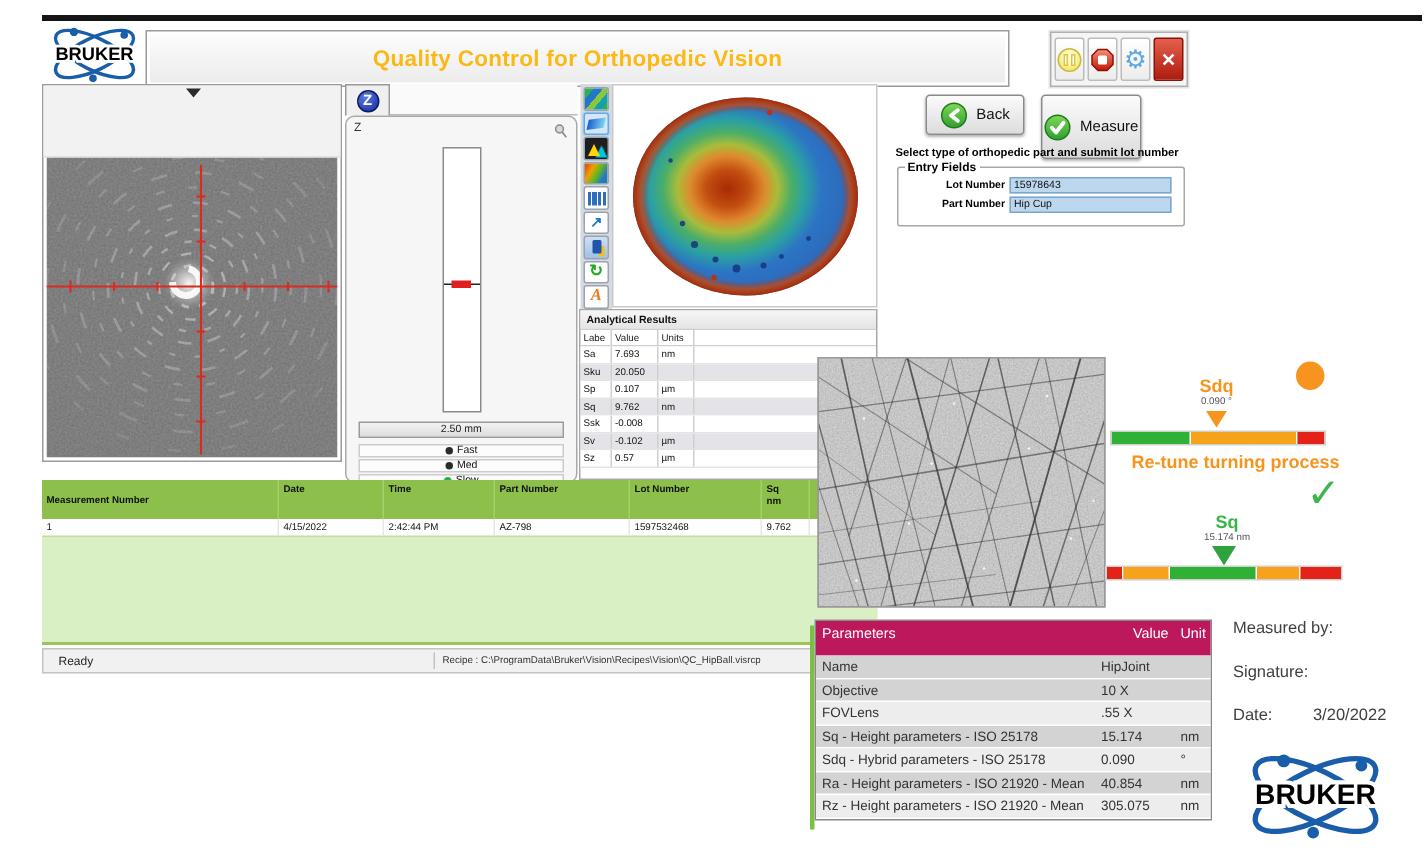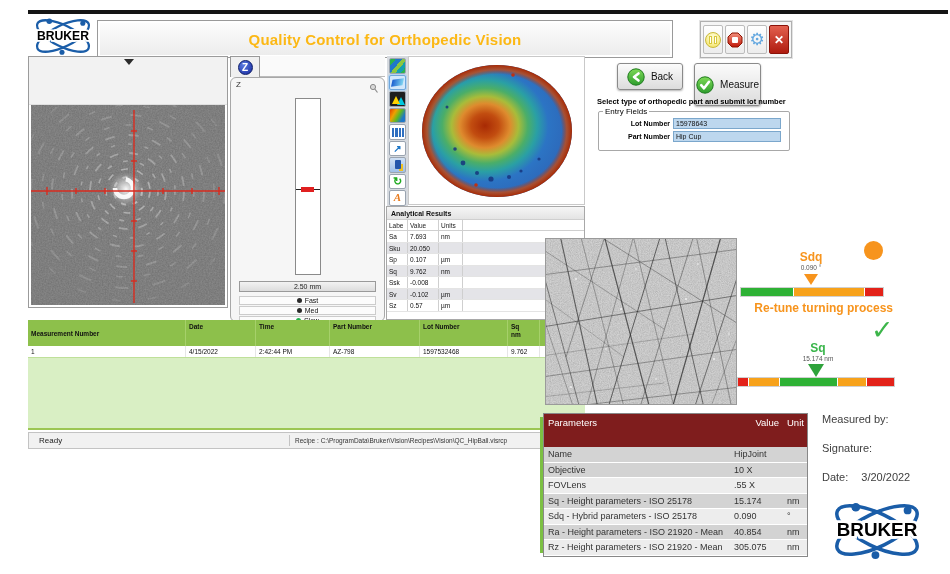--- a/index.html
+++ b/index.html
@@ -87,21 +87,21 @@
   .ar-rows .c0{width:21px}.ar-rows .c1{width:31px}.ar-rows .c2{width:24px}
 
   
   .btn{display:flex;align-items:center;justify-content:center;gap:6px;background:linear-gradient(#fbfbfb,#dcdcdc);
     border:1px solid #8a8a8a;border-radius:3px;font-weight:normal;font-size:10px;color:#111;
     box-shadow:0 1px 2px rgba(0,0,0,.3);cursor:pointer}
   .back-btn{left:617px;top:63px;width:66px;height:27px}
   .measure-btn{left:694px;top:63px;width:67px;height:43px}
   .instruction{left:597px;top:97px;width:200px;font-size:7.5px;font-weight:bold;white-space:nowrap;color:#000}
   .entry-fields{left:598px;top:107px;width:192px;height:44px;border:1px solid #a8a8a8;border-radius:2px;position:absolute;background:#fff}
-  .entry-fields legend{font-size:8px;font-weight:normal;margin-left:4px;padding:0 2px;color:#000}
+  .entry-fields legend{font-size:8px;font-weight:bold;margin-left:4px;padding:0 2px;color:#000}
   .ef-row{display:flex;align-items:center;justify-content:flex-end;margin:2px 8px 0 0}
   .ef-row label{font-size:7px;font-weight:bold;margin-right:3px;color:#000}
   .ef-input{width:108px;height:11px;background:#BDD7EE;border:1px solid #7BA7CC;font-size:7px;padding:0 2px;
     font-family:"Liberation Sans",sans-serif;color:#111}
 
   
   .meas-table{left:28px;top:320px;width:557px}
   .mt-header{display:flex;height:26px;background:#8DC04B;font-size:6.5px;font-weight:bold;color:#111}
   .mt-header .hcell{border-right:1px solid #a6d06a;padding:3px 3px 0 3px;line-height:1.2;overflow:hidden}
   .mt-header .hc0{width:158px;padding-top:10px}
@@ -137,37 +137,37 @@
   .retune{left:731px;top:301px;width:162px;text-align:right;font-size:12px;font-weight:bold;color:#F7941D}
   .check{left:871px;top:314px;font-size:27px;font-weight:bold;color:#3CB54A;font-family:"DejaVu Sans",sans-serif}
   .sq-label{left:788px;top:341px;color:#39B54A}
   .sq-value{left:788px;top:355px}
   .sq-tri{left:808px;top:364px;border-left:8px solid transparent;border-right:8px solid transparent;border-top:13px solid #2FA33B}
   .sq-bar{left:737px;top:377px;width:158px}
 
   
   .params-green-edge{left:540px;top:417px;width:3px;height:136px;background:#7CC043}
   .params{left:543px;top:413px;width:265px;border:1px solid #888;background:#fff}
-  .p-header{display:flex;height:33px;background:#7f1d1d;color:#fff;font-size:9.5px}
+  .p-header{display:flex;height:23px;background:#be185d;color:#fff;font-size:9.5px}
   .p-header .hcell{line-height:17px;white-space:nowrap;overflow:hidden}
   .p-header .ph0{width:190px;padding:0 4px}
   .p-header .ph1{width:49px;text-align:right;padding-right:4px}
   .p-header .ph2{width:24px;padding-left:4px}
   .p-rows .trow{display:flex;height:15.5px;border-bottom:1px solid #fff}
   .p-rows .trow.even{background:#D3D3D3}
   .p-rows .trow.odd{background:#EDEDED}
   .p-rows .tcell{font-size:9px;line-height:15px;color:#333;white-space:nowrap;overflow:hidden}
   .p-rows .c0{width:190px;padding:0 4px}
   .p-rows .c1{width:49px;padding-right:4px}
   .p-rows .c2{width:24px;padding-left:4px}
 
   
   .sig{left:822px;top:413px;font-size:11px;color:#404040}
   .sig > div{margin-bottom:17px}
-  .sig-date-val{margin-left:13px}
+  .sig-date-val{margin-left:27px}
 
   .logo-bottom{left:826px;top:500px;width:102px;height:60px}
   .trow{cursor:default}
 </style>
 </head>
 <body>
 
 <div class="page">
 
   <div class="abs top-black-bar"></div>

